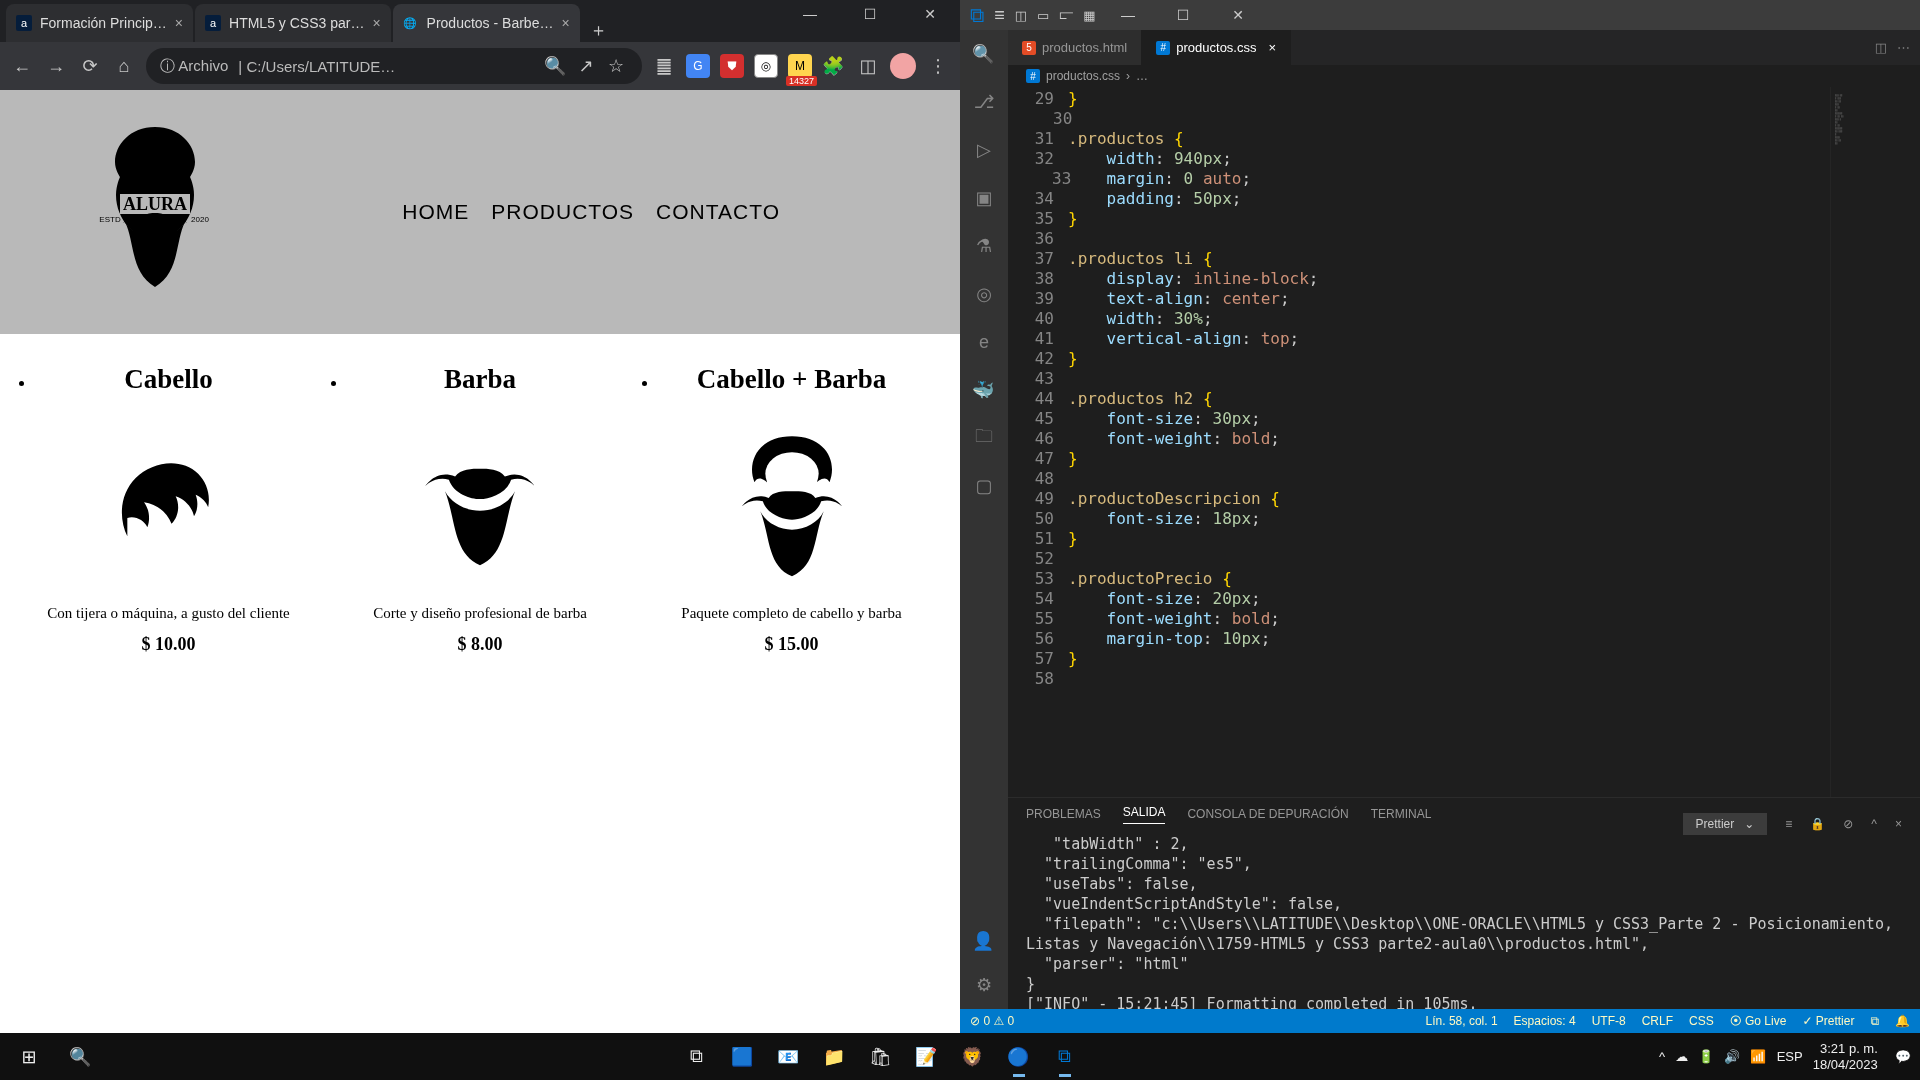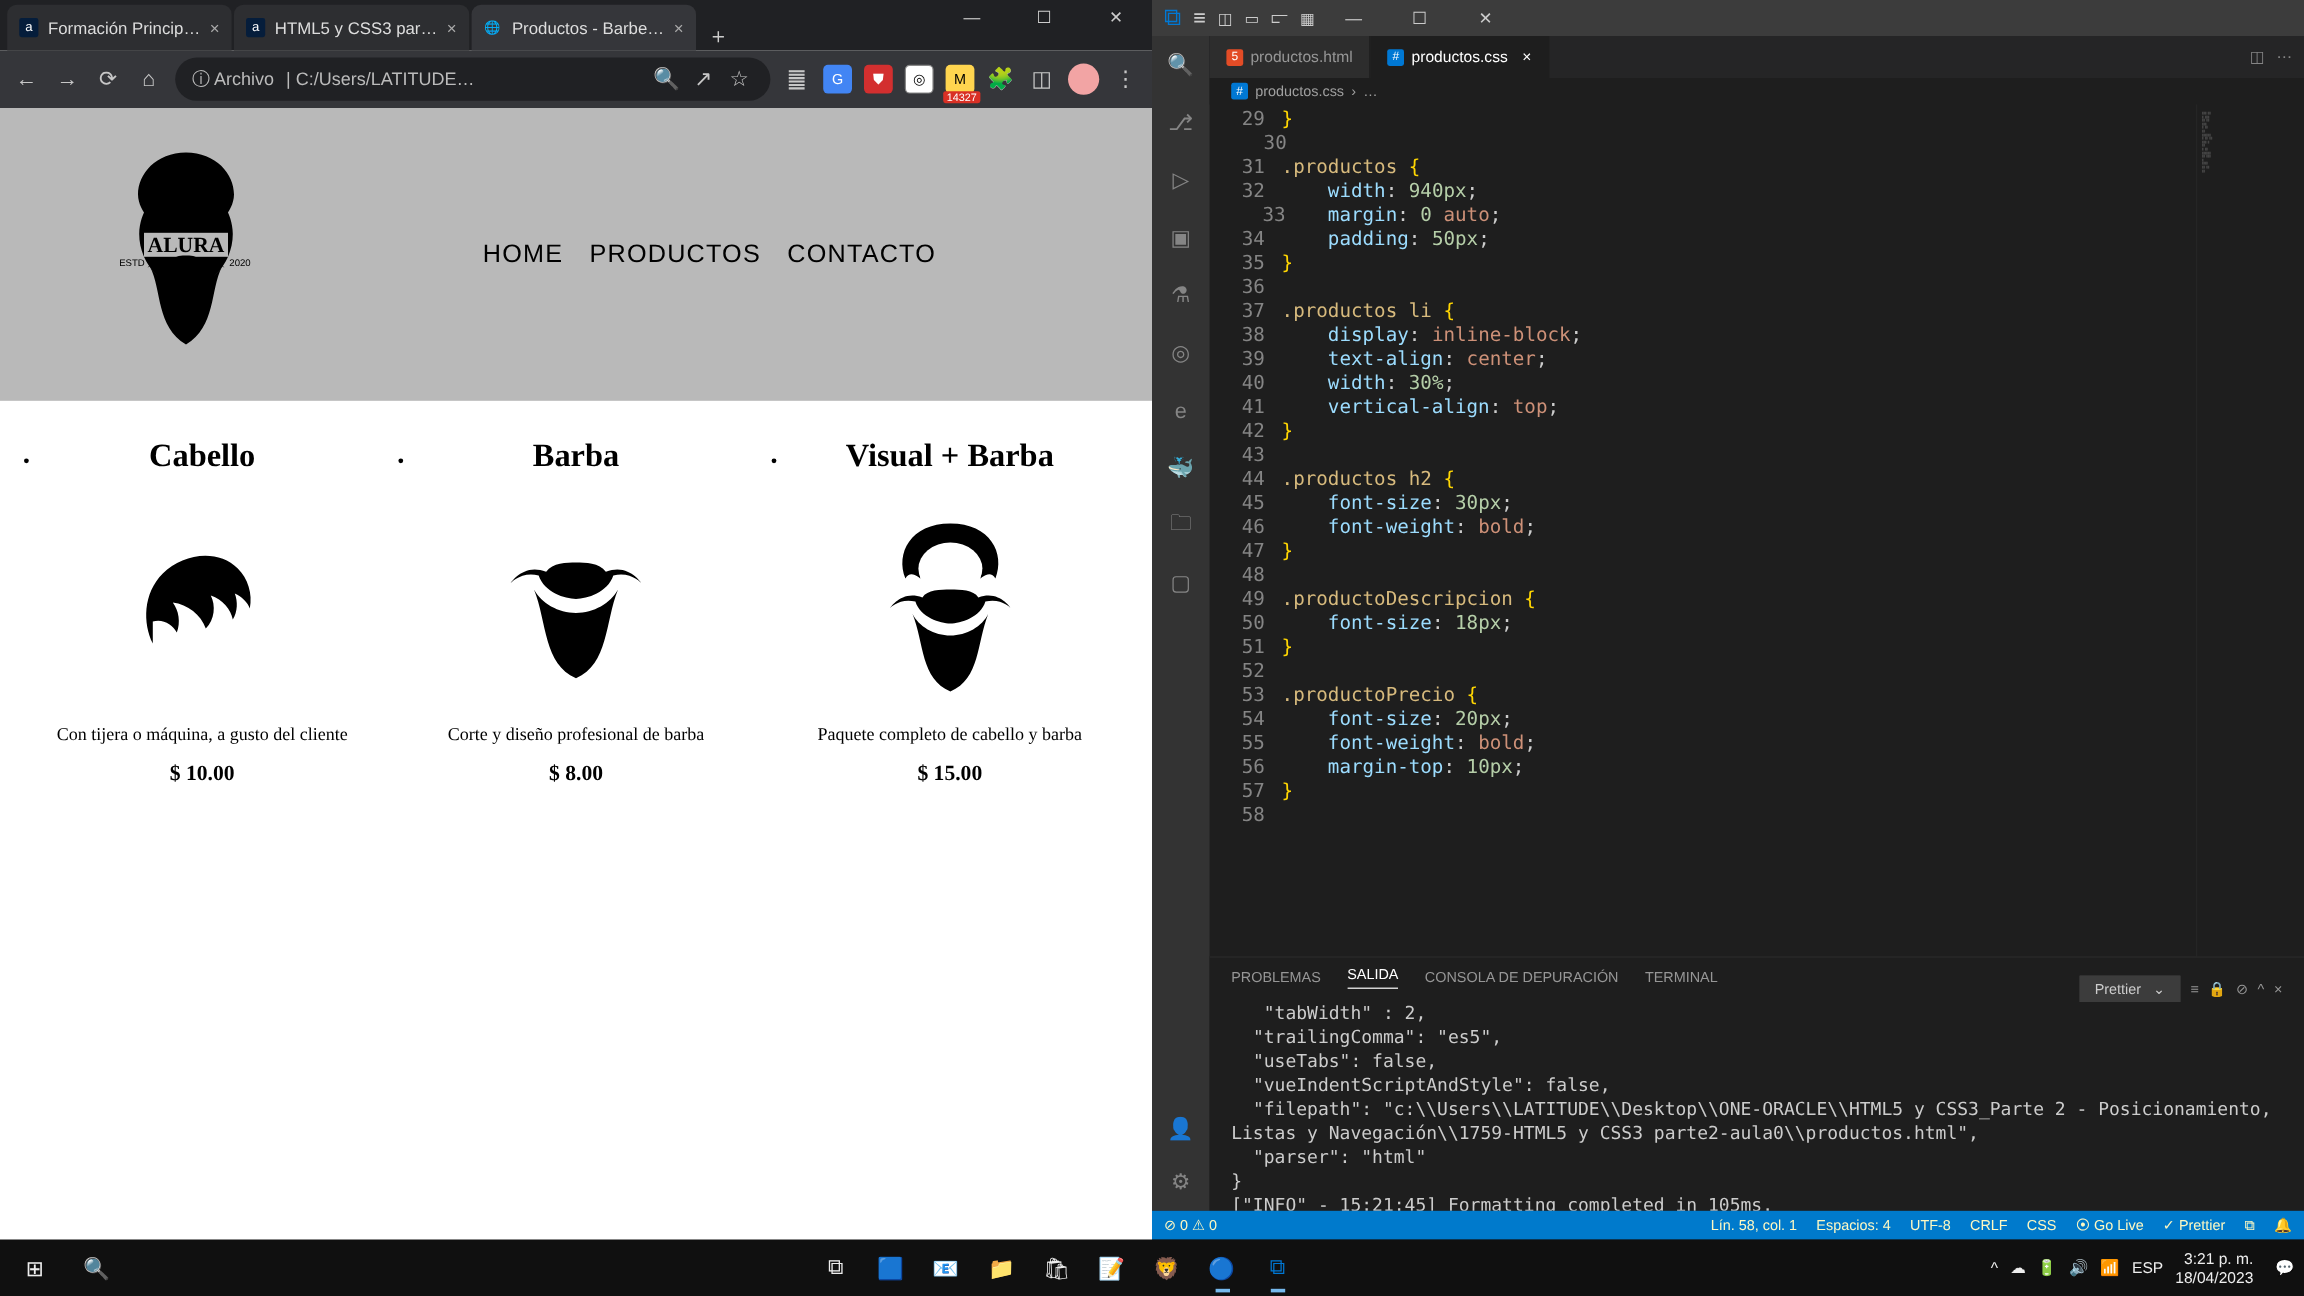--- a/index.html
+++ b/index.html
@@ -89,21 +89,21 @@
 .gutter { width:60px; text-align:right; padding-right:14px; color:#858585; line-height:20px; padding-top:2px; user-select:none; }
 .code { flex:1; padding-top:2px; line-height:20px; white-space:pre; overflow:hidden; }
 .minimap { width:90px; background:#1e1e1e; border-left:1px solid #333; opacity:.35; font-size:2px; line-height:3px; padding:4px; white-space:pre; color:#888; }
 
 
 .sel { color:#d7ba7d; } .brc{color:#ffd602;} .prop{color:#9cdcfe;} .val{color:#ce9178;} .num{color:#b5cea8;} .pun{color:#ccc;}
 
 .panel { height:212px; border-top:1px solid #2b2b2b; background:#1e1e1e; display:flex; flex-direction:column; }
 .panel-tabs { height:32px; display:flex; align-items:center; padding:0 18px; gap:22px; font-size:12px; color:#969696; }
 .panel-tab.active { color:#fff; border-bottom:1px solid #fff; padding-bottom:4px; }
-.panel-right { margin-left:auto; display:flex; align-items:center; gap:8px;margin-top:20px; }
+.panel-right { margin-left:auto; display:flex; align-items:center; gap:18px;margin-top:20px; }
 .panel-select { background:#3c3c3c; color:#ccc; padding:3px 12px; font-size:12px; border:1px solid #3c3c3c; }
 .panel-output { flex:1; padding:4px 18px; font-family:Consolas,monospace; font-size:15px; color:#ccc; overflow:hidden; line-height:20px; white-space:pre-wrap; }
 
 .status-bar { height:24px; background:#007acc; color:#fef9c3; display:flex; align-items:center; padding:0 10px; font-size:12px; gap:14px; }
 .status-right { margin-left:auto; display:flex; gap:16px; align-items:center; }
 
 
 .taskbar {
   position:absolute; left:0; bottom:0; width:1920px; height:47px;
   background:#101010; display:flex; align-items:center; padding:0 8px;
@@ -209,21 +209,21 @@
         <div class="producto-img">
           <svg viewBox="0 0 180 180" width="140" height="140">
             <path d="M50 60c-18-5-30 8-30 8s14-22 38-12c7-10 22-10 32-10s25 0 32 10c24-10 38 12 38 12s-12-13-30-8c-6 18-28 25-40 25s-34-7-40-25z" fill="#000"></path>
             <path d="M45 75c14 35 10 80 45 95 35-15 31-60 45-95-8 15-26 25-45 25s-37-10-45-25z" fill="#000"></path>
           </svg>
         </div>
         <p class="productoDescripcion">Corte y diseño profesional de barba</p>
         <p class="productoPrecio">$ 8.00</p>
       </li>
       <li class="producto">
-        <h2>Visual + Barba</h2>
+        <h2>Cabello + Barba</h2>
         <div class="producto-img">
           <svg viewBox="0 0 180 180" width="150" height="170">
             <path d="M45 65c-10-25 5-55 45-55s55 30 45 55c-5-10-15 0-15 0 3-15-10-35-30-35s-33 20-30 35c0 0-10-10-15 0z" fill="#000"></path>
             <ellipse cx="90" cy="55" rx="32" ry="26" fill="#fff"></ellipse>
             <path d="M55 88c-15-4-25 6-25 6s12-18 32-10c5-8 18-8 28-8s23 0 28 8c20-8 32 10 32 10s-10-10-25-6c-5 16-25 22-35 22s-30-6-35-22z" fill="#000"></path>
             <path d="M52 100c12 30 8 65 38 78 30-13 26-48 38-78-6 13-22 22-38 22s-32-9-38-22z" fill="#000"></path>
           </svg>
         </div>
         <p class="productoDescripcion">Paquete completo de cabello y barba</p>
         <p class="productoPrecio">$ 15.00</p>

